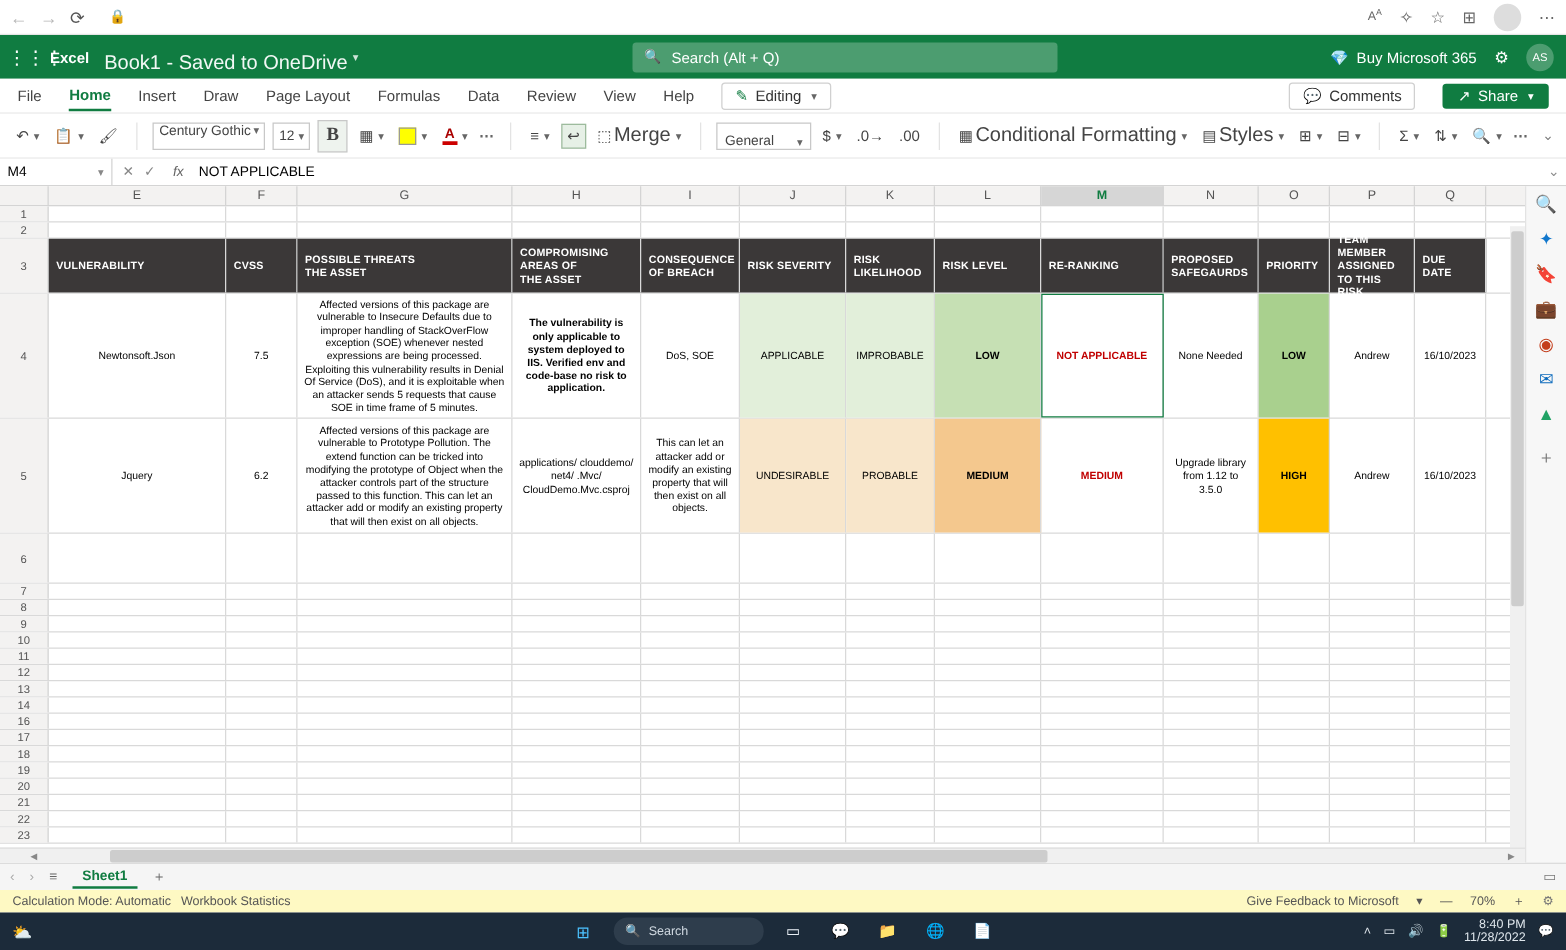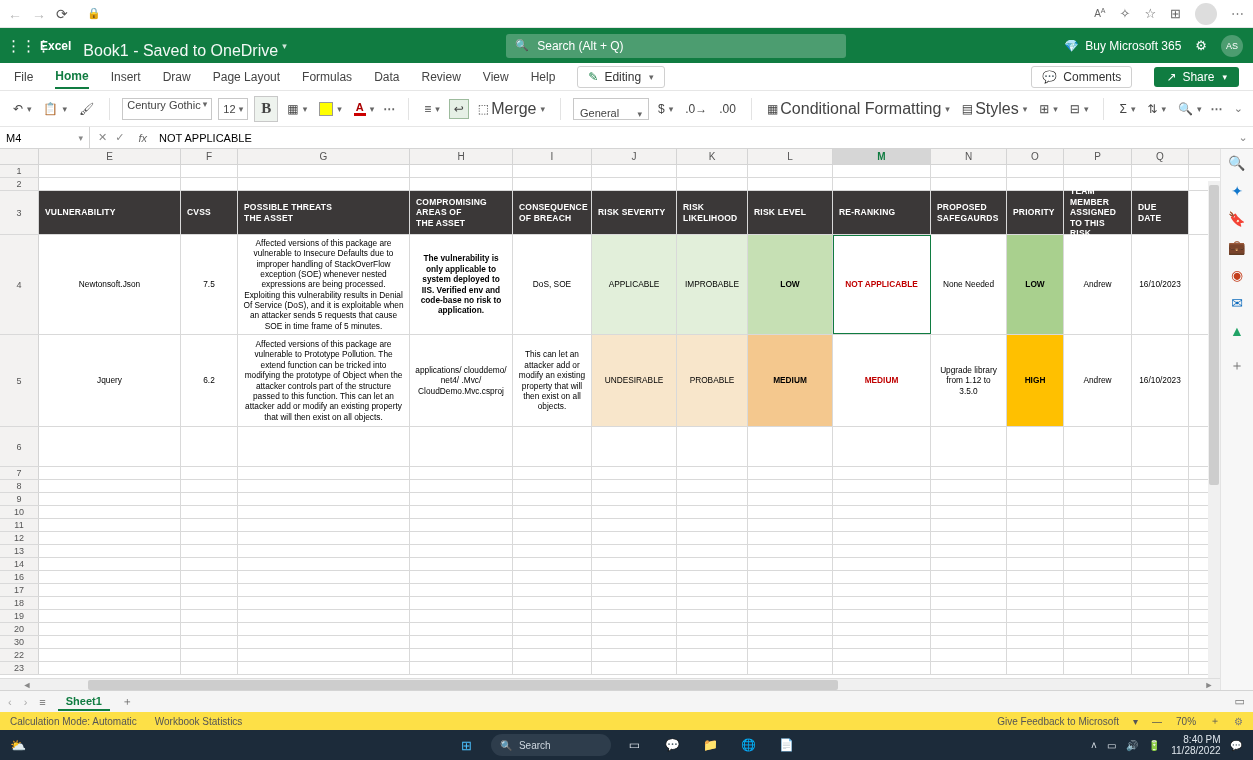--- a/index.html
+++ b/index.html
@@ -97,21 +97,21 @@
 .tiny-row { height:13px;}
 
 
 .sheet-tabs { height:22px; background:#f5f5f5; border-top:1px solid #d4d4d4; display:flex; align-items:center; font-size:11px; padding:0 8px; gap:12px;}
 .sheet-tabs .nav{color:#aaa;}
 .sheet-tabs .ham{color:#666;}
 .sheet-tab { padding:2px 8px; border-bottom:2px solid #107c41; color:#107c41; font-weight:600;}
 .sheet-tabs .add{color:#666;}
 
 
-.status-bar { height:18px; background:#fde047; font-size:10px; color:#555; display:flex; align-items:center; padding:0 10px; gap:18px;}
+.status-bar { height:18px; background:#fef9c3; font-size:10px; color:#555; display:flex; align-items:center; padding:0 10px; gap:8px;}
 .status-bar .right{margin-left:auto; display:flex; gap:14px; align-items:center;}
 
 
 .taskbar { height:30px; background:#1c2b3a; display:flex; align-items:center; justify-content:center; gap:10px; position:relative;}
 .taskbar .tb-left { position:absolute; left:10px; color:#c8d0d8; font-size:13px;}
 .taskbar .tb-right { position:absolute; right:10px; color:#dfe6ec; font-size:10px; display:flex; align-items:center; gap:10px;}
 .tb-btn { width:28px; height:22px; display:flex; align-items:center; justify-content:center; color:#e8eef4; font-size:12px;}
 .tb-search { width:120px; height:22px; border-radius:12px; background:#2e3d4c; color:#cfd8e0; font-size:10px; display:flex; align-items:center; padding:0 10px; gap:6px;}
 .tb-win { color:#4cc2ff; font-size:13px;}
 .tb-time { text-align:right; line-height:1.1;}
@@ -588,21 +588,21 @@
                 <div class="cell wJ"></div>
                 <div class="cell wK"></div>
                 <div class="cell wL"></div>
                 <div class="cell wM"></div>
                 <div class="cell wN"></div>
                 <div class="cell wO"></div>
                 <div class="cell wP"></div>
                 <div class="cell wQ"></div>
               </div>
               <div class="row tiny-row">
-                <div class="rn">30</div>
+                <div class="rn">21</div>
                 <div class="cell wE"></div>
                 <div class="cell wF"></div>
                 <div class="cell wG"></div>
                 <div class="cell wH"></div>
                 <div class="cell wI"></div>
                 <div class="cell wJ"></div>
                 <div class="cell wK"></div>
                 <div class="cell wL"></div>
                 <div class="cell wM"></div>
                 <div class="cell wN"></div>

